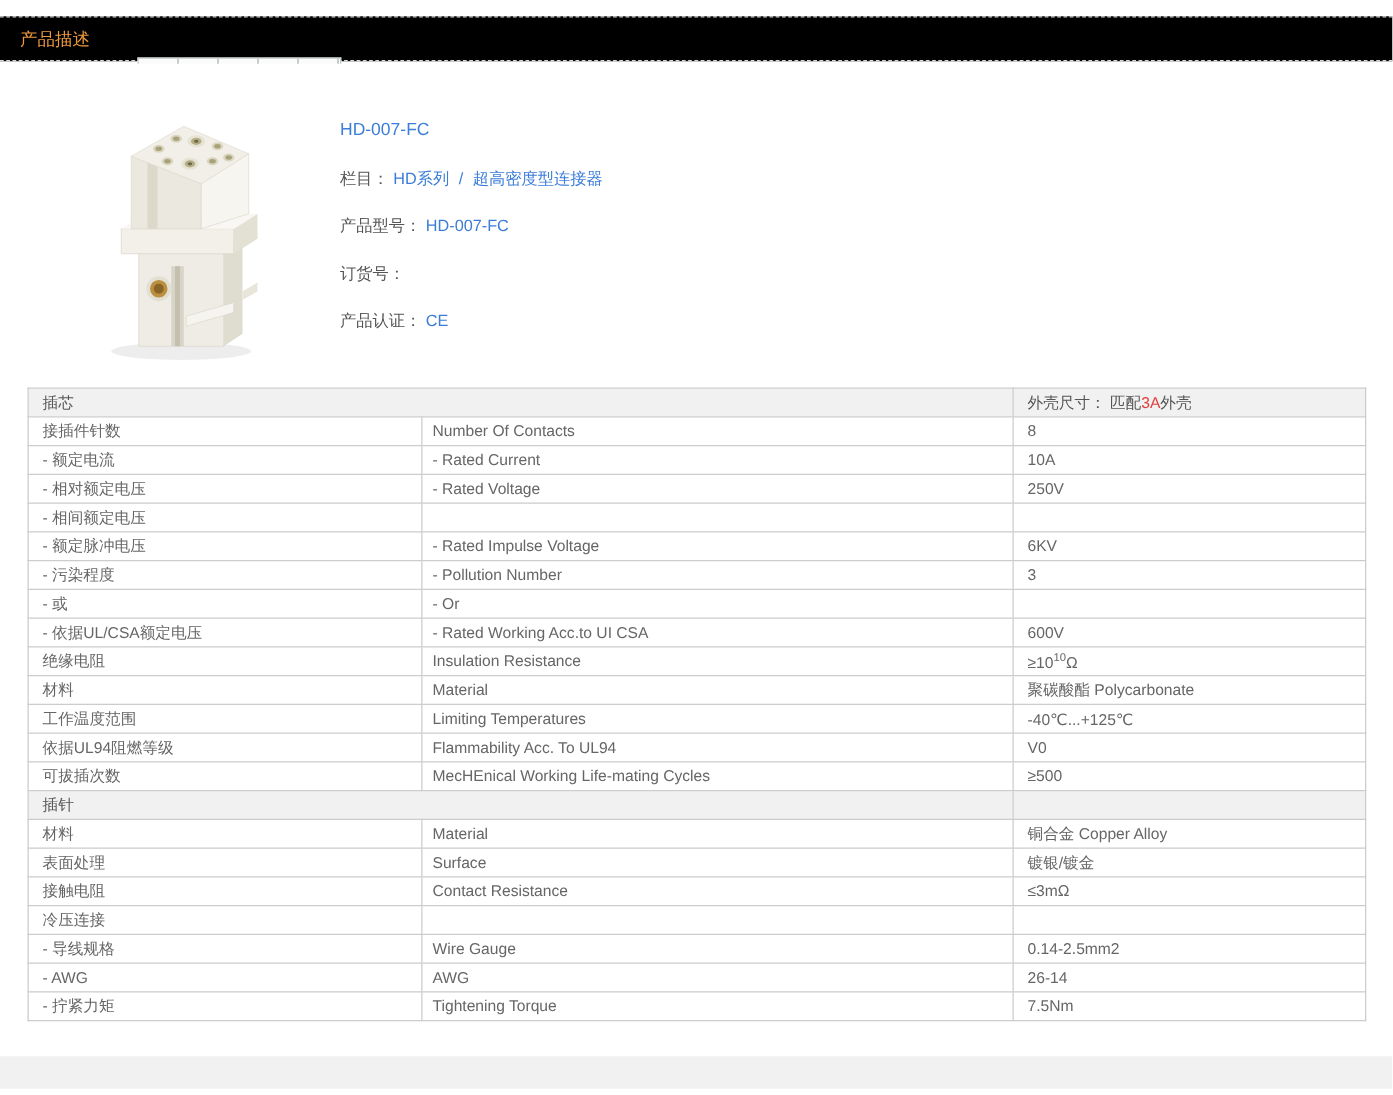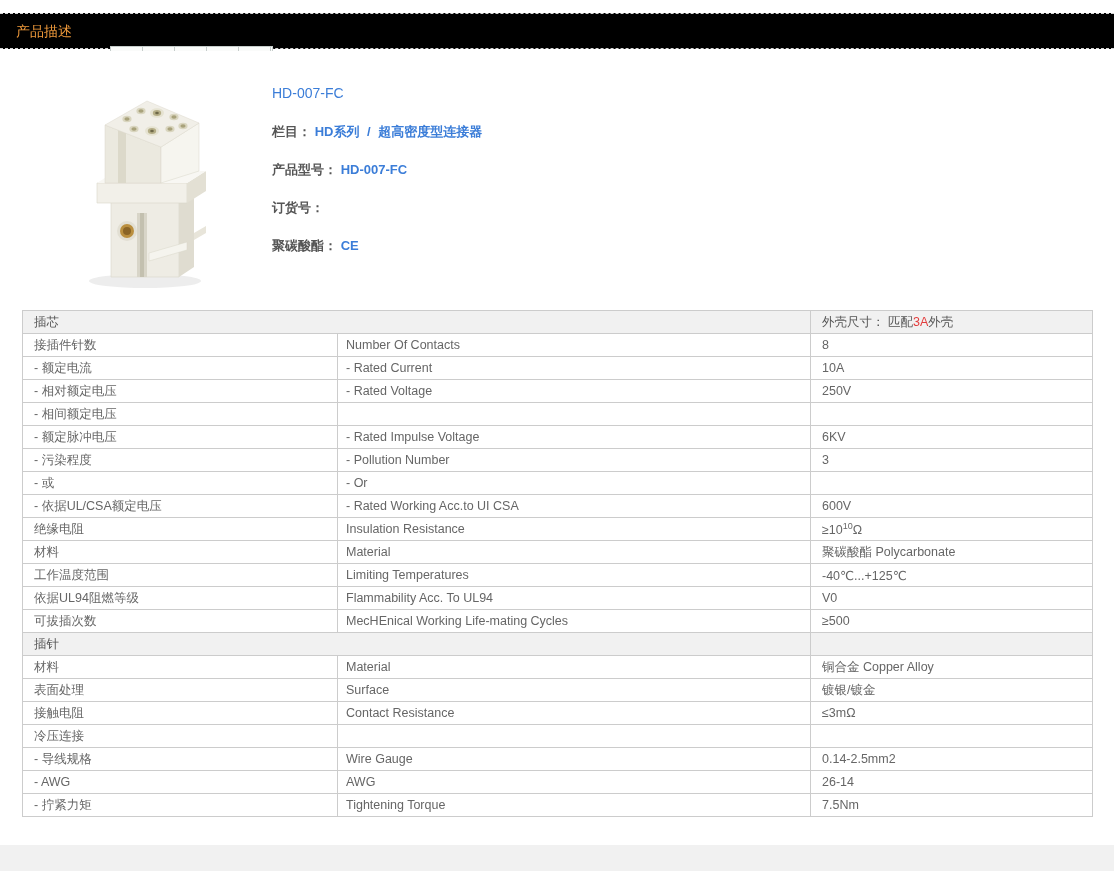--- a/index.html
+++ b/index.html
@@ -24,27 +24,27 @@
     background:#fafbfa;
     border:1px solid #c6cdcb;border-bottom:none;
     box-sizing:border-box;
     background-image:repeating-linear-gradient(to right,transparent 0px,transparent 31px,#c6cdcb 31px,#c6cdcb 32px);
   }
   
   .product-photo{
     position:absolute;left:75px;top:85px;width:135px;height:205px;
   }
   .details{
-    position:absolute;left:272px;top:84px;width:600px;
+    position:absolute;left:272px;top:95px;width:600px;
   }
   .detail-title{
     font-size:14px;color:#3b7dd8;cursor:pointer;display:inline-block;
   }
   .detail-row{
-    margin-top:21px;font-size:13px;color:#555;height:17px;line-height:17px;font-weight:bold;
+    margin-top:21px;font-size:13px;color:#555;height:17px;line-height:17px;
   }
   .detail-row .lbl{color:#555;}
   .lnk{color:#3b7dd8;text-decoration:none;cursor:pointer;}
   .sep{color:#3b7dd8;padding:0 4px;}
   
   .spec-table{
     position:absolute;left:22px;top:310px;width:1070px;
     border-collapse:collapse;table-layout:fixed;
     font-size:12.5px;color:#666;
   }
@@ -133,21 +133,21 @@
     <span class="lbl">产品型号：</span>
     <span class="lnk">HD-007-FC</span>
   </div>
 
   <div class="detail-row">
     <span class="lbl">订货号：</span>
     <span></span>
   </div>
 
   <div class="detail-row">
-    <span class="lbl">聚碳酸酯：</span>
+    <span class="lbl">产品认证：</span>
     <span class="lnk">CE</span>
   </div>
 </div>
 
 <table class="spec-table">
   <colgroup>
       <col style="width:315px">
       <col style="width:473px">
       <col style="width:282px">
     </colgroup>

